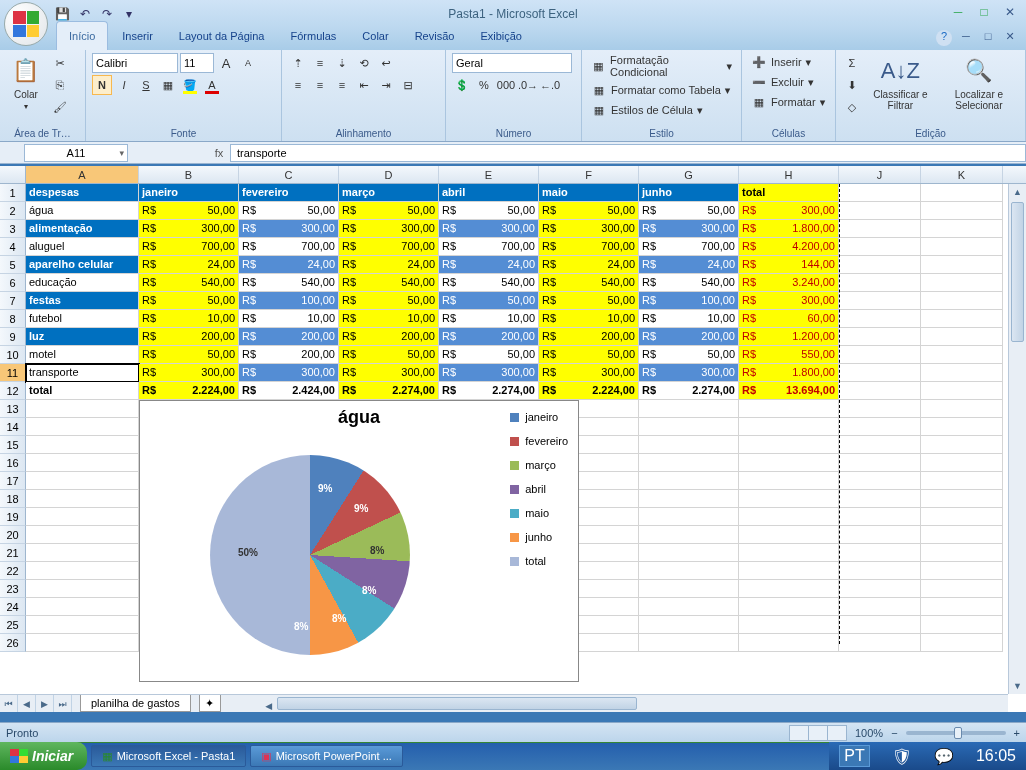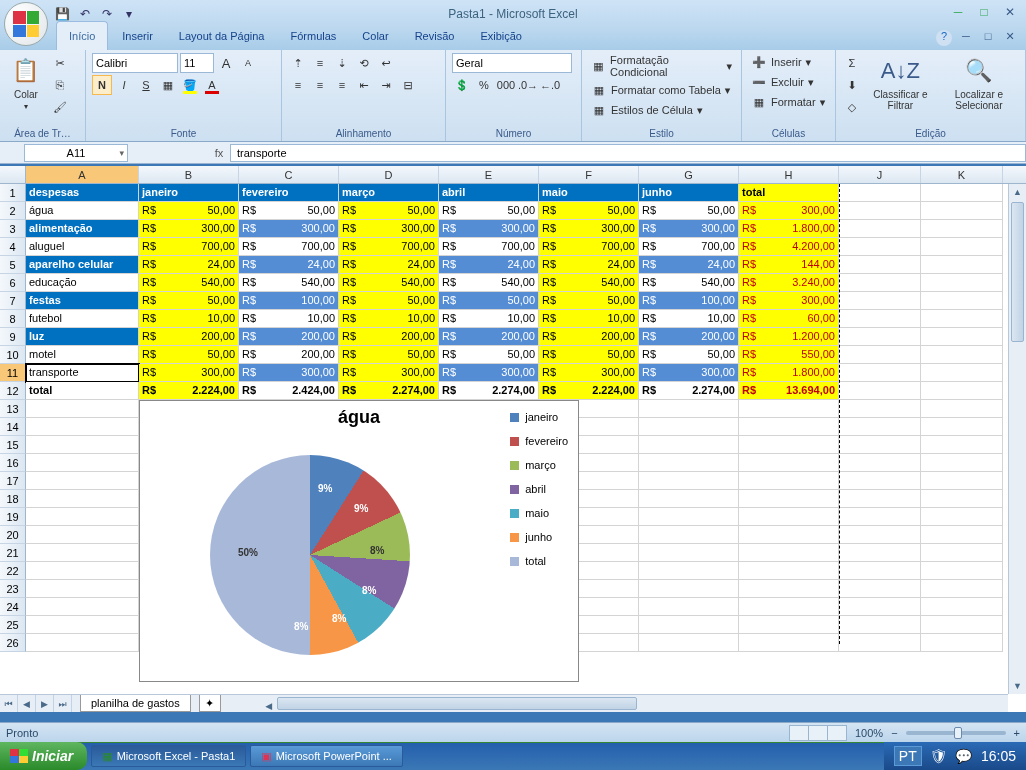--- a/index.html
+++ b/index.html
@@ -109,21 +109,21 @@
 .zoom-slider .zthumb{ position:absolute; left:48px; top:-4px; width:8px; height:12px; background:#e8f0f8; border:1px solid #6a8aae; border-radius:2px;}
 
 
 .taskbar { position:absolute; bottom:0; left:0; right:0; height:28px; background:linear-gradient(#3c8f3c,#2a7a2a 4%,#245fad 4%,#3b78b5); display:flex; align-items:center; }
 .startbtn { height:28px; background:linear-gradient(#5fb65f,#2a8a2a); color:#fff; font-style:italic; font-weight:bold; font-size:14px; padding:0 14px 0 10px; display:flex; align-items:center; gap:4px; border-radius:0 10px 10px 0;}
 .startbtn .flag { width:18px; height:14px; display:grid; grid-template-columns:1fr 1fr; grid-template-rows:1fr 1fr;}
 .startbtn .flag div:nth-child(1){background:#d34;} .startbtn .flag div:nth-child(2){background:#3d3;}
 .startbtn .flag div:nth-child(3){background:#37d;} .startbtn .flag div:nth-child(4){background:#fc3;}
 .taskbtn { height:22px; margin-left:4px; background:linear-gradient(#5a9ad8,#3b78b5); border:1px solid #2a5a9a; color:#fff; font-size:11px; padding:0 10px; display:flex; align-items:center; gap:4px; border-radius:2px;}
 .taskbtn.active { background:linear-gradient(#2a5a9a,#3b78b5); }
-.tray { margin-left:auto; color:#fff; font-size:14px; padding:0 10px; display:flex; align-items:center; gap:8px; background:linear-gradient(#2a6ab5,#1a4a8a); height:28px;}
+.tray { margin-left:auto; color:#fff; font-size:16px; padding:0 10px; display:flex; align-items:center; gap:22px; background:linear-gradient(#2a6ab5,#1a4a8a); height:28px;}
 .tray .lang{ background:#3b78b5; padding:1px 4px; border:1px solid #5a9ad8;}
 
 
 .wA{width:113px;} .wB{width:100px;} .wC{width:100px;} .wD{width:100px;} .wE{width:100px;} .wF{width:100px;} .wG{width:100px;} .wH{width:100px;} .wJ{width:82px;} .wK{width:82px;}
 </style>
 </head>
 <body>
 
 <div class="titlebar">
   <div class="office-btn">

